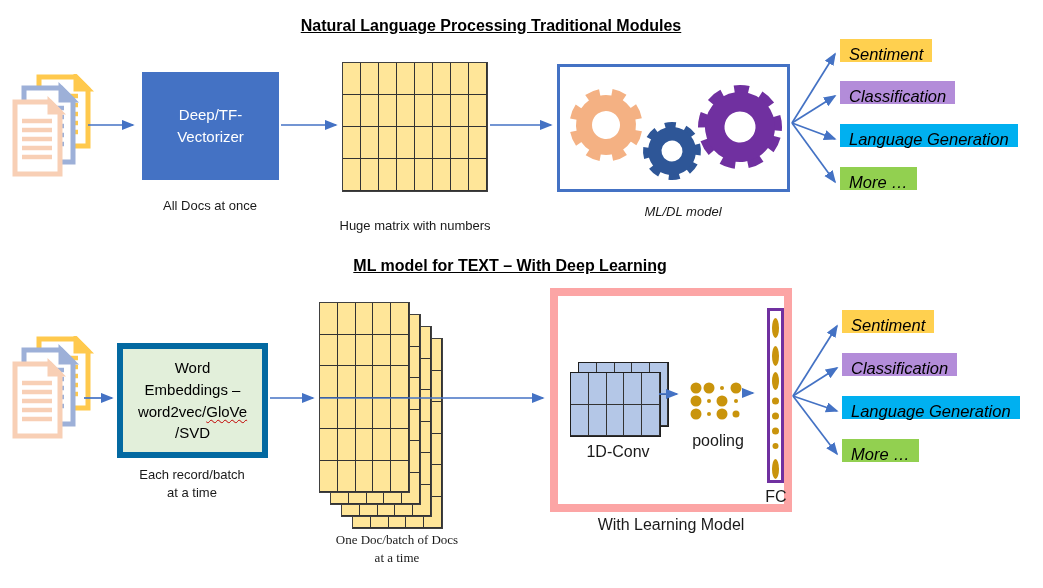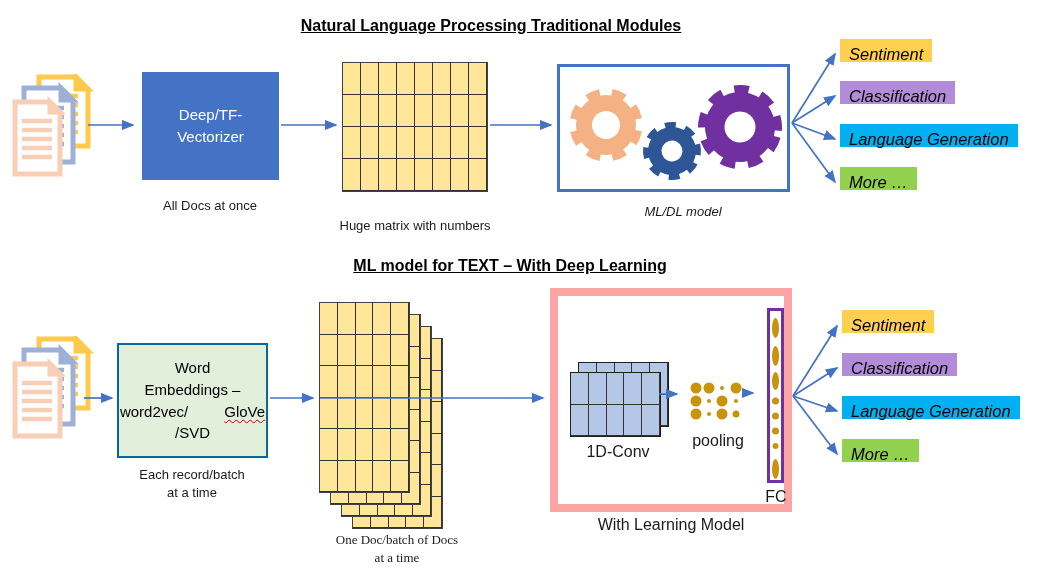--- a/index.html
+++ b/index.html
@@ -14,25 +14,25 @@
   .caption{font-size:13px;text-align:center;color:#1a1a1a;line-height:1.35;}
   
   .vec-box{
     left:142px;top:72px;width:137px;height:108px;background:#4472C4;
     color:#fff;font-size:15px;line-height:1.5;text-align:center;
     display:flex;flex-direction:column;justify-content:center;
   }
   
   .emb-box{
     left:117px;top:343px;width:151px;height:115px;background:#E2EFDA;
-    border:2px solid #0369a1;box-sizing:border-box;
+    border:6px solid #0369a1;box-sizing:border-box;
     color:#000;font-size:15px;line-height:1.45;text-align:center;
     display:flex;flex-direction:column;justify-content:center;
   }
-  .wavy{text-decoration:underline wavy #c00000 1px;text-underline-offset:2px;padding-left:36px;}
+  .wavy{text-decoration:underline wavy #c00000 1px;text-underline-offset:2px;}
   
   .grid{box-sizing:border-box;border:1.5px solid #404040;background:#FFE699;}
   .grid .cell{border-right:1px solid #333;border-bottom:1px solid #333;}
   .grid.blue{background:#B4C7E7;border-color:#1f1f1f;}
   .matrix-top{left:342px;top:62px;width:146px;height:130px;}
   .stack-layer{width:91px;height:191px;}
   .conv-grid{width:91px;height:65px;}
   
   .mldl-box{left:557px;top:64px;width:233px;height:128px;border:3px solid #4472C4;box-sizing:border-box;background:#fff;}
   

